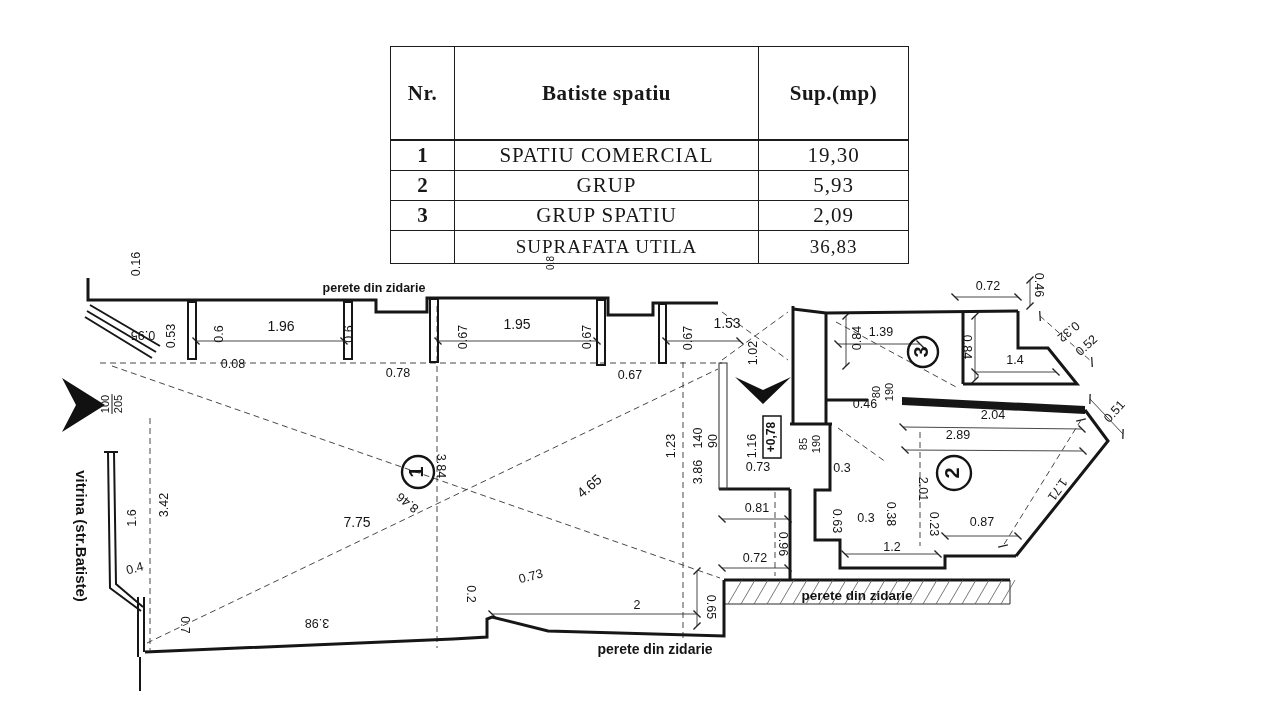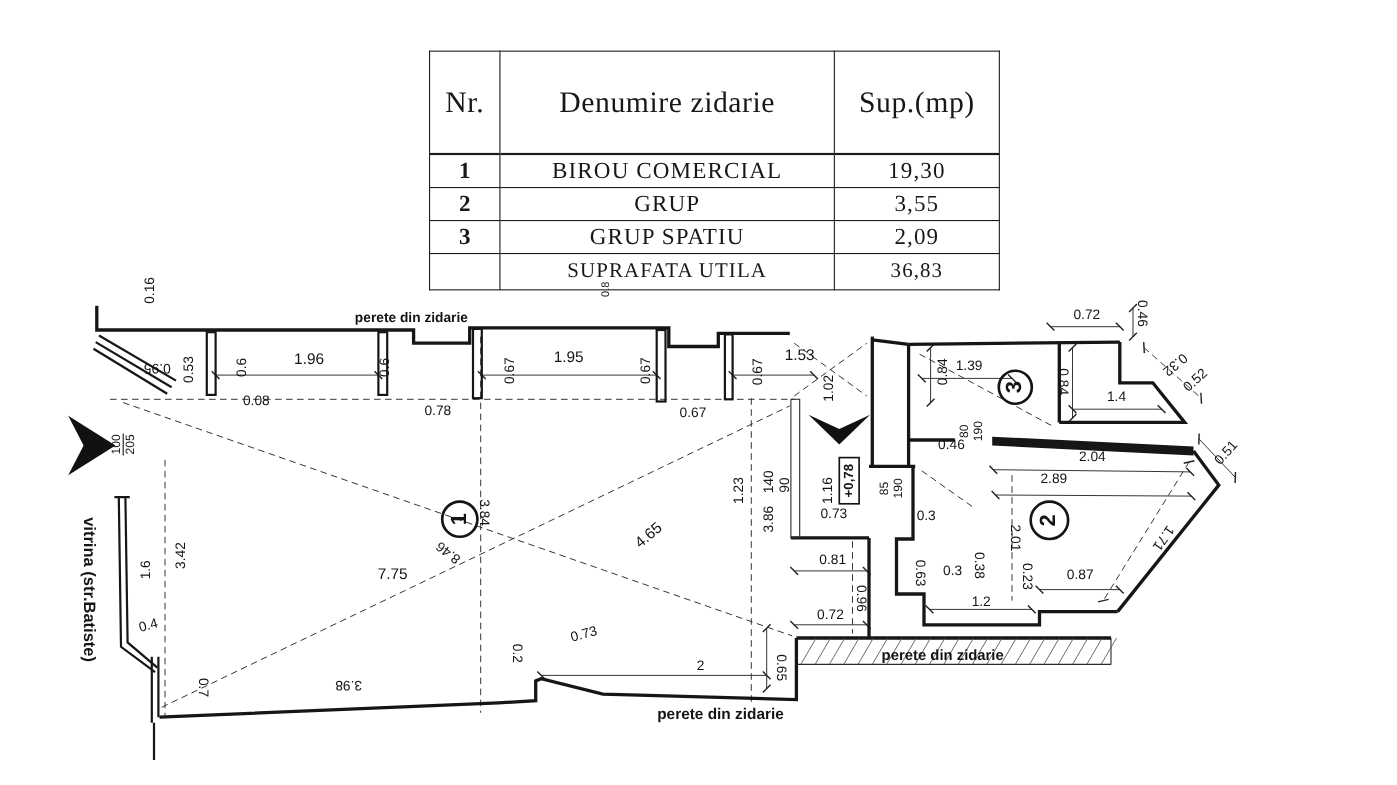--- a/index.html
+++ b/index.html
@@ -3,21 +3,21 @@
 <meta charset="utf-8">
 <style>
   html,body{margin:0;padding:0;background:#ffffff;}
   #stage{position:relative;width:1270px;height:714px;background:#fff;overflow:hidden;
          font-family:"Liberation Sans",sans-serif;}
   
   #area-table{position:absolute;left:390px;top:46px;width:518px;border-collapse:collapse;
               font-family:"Liberation Serif",serif;color:#181818;table-layout:fixed;}
   #area-table td,#area-table th{border:1.6px solid #1c1c1c;text-align:center;padding:0;
               overflow:hidden;white-space:nowrap;}
-  #area-table th{font-size:27px;font-weight:normal;letter-spacing:.5px;}
+  #area-table th{font-size:21px;font-weight:bold;letter-spacing:.5px;}
   #area-table .hdr td,#area-table .hdr th{height:92px;border-bottom:2.4px solid #1c1c1c;}
   #area-table .r td{height:29px;font-size:21px;letter-spacing:1px;}
   #area-table .r .num{font-weight:bold;letter-spacing:0;}
   #area-table .tot td{height:32px;font-size:19px;font-weight:normal;letter-spacing:1px;}
   #area-table col.c1{width:64px}#area-table col.c2{width:304px}#area-table col.c3{width:150px}
   
   #plan-svg{position:absolute;left:0;top:0;}
   .wall{stroke:#161616;stroke-width:3;fill:none;stroke-linecap:butt;stroke-linejoin:miter;}
   .wall2{stroke:#161616;stroke-width:2;fill:none;}
   .thin{stroke:#2b2b2b;stroke-width:1;fill:none;}
@@ -29,32 +29,32 @@
 
   <table id="area-table">
     <colgroup>
         <col class="c1">
         <col class="c2">
         <col class="c3">
       </colgroup>
     <tbody>
         <tr class="hdr">
       <th>Nr.</th>
-      <th>Denumire zidarie</th>
+      <th>Batiste spatiu</th>
       <th>Sup.(mp)</th>
     </tr>
     <tr class="r">
       <td class="num">1</td>
-      <td>BIROU COMERCIAL</td>
+      <td>SPATIU COMERCIAL</td>
       <td>19,30</td>
     </tr>
     <tr class="r">
       <td class="num">2</td>
       <td>GRUP</td>
-      <td>3,55</td>
+      <td>5,93</td>
     </tr>
     <tr class="r">
       <td class="num">3</td>
       <td>GRUP SPATIU</td>
       <td>2,09</td>
     </tr>
     <tr class="tot">
       <td></td>
       <td>SUPRAFATA UTILA</td>
       <td>36,83</td>

